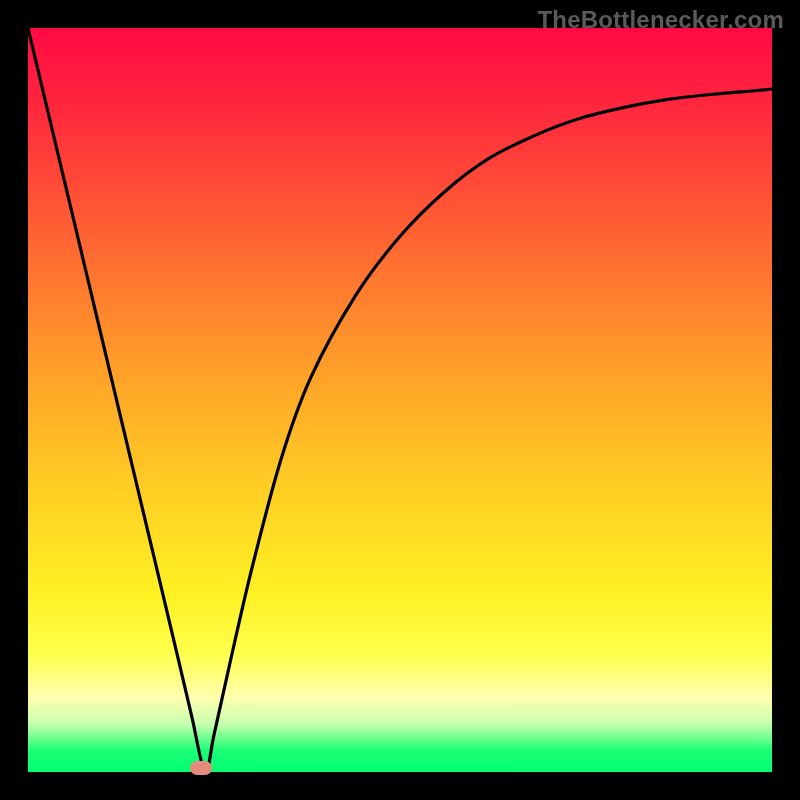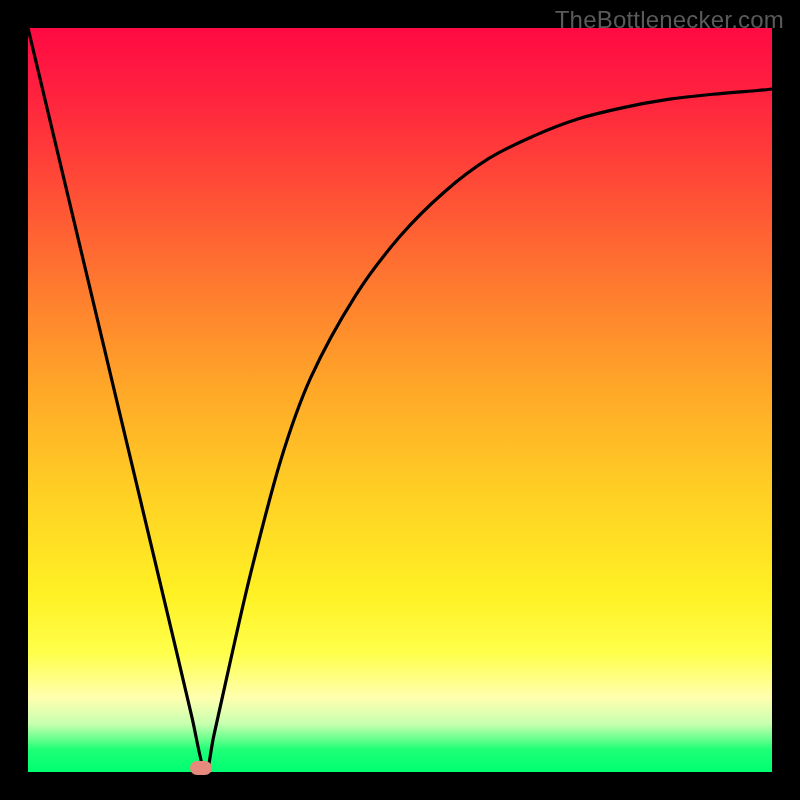--- a/index.html
+++ b/index.html
@@ -33,20 +33,21 @@
       #00ff71 100%
     );
   }
   .attribution {
     position: absolute;
     top: 6px;
     right: 16px;
     color: #5a5a5a;
     font-size: 24px;
     letter-spacing: 0.2px;
+    font-weight: bold;
   }
   svg.curve {
     position: absolute;
     left: 0;
     top: 0;
     width: 744px;
     height: 744px;
     pointer-events: none;
   }
   .marker {

